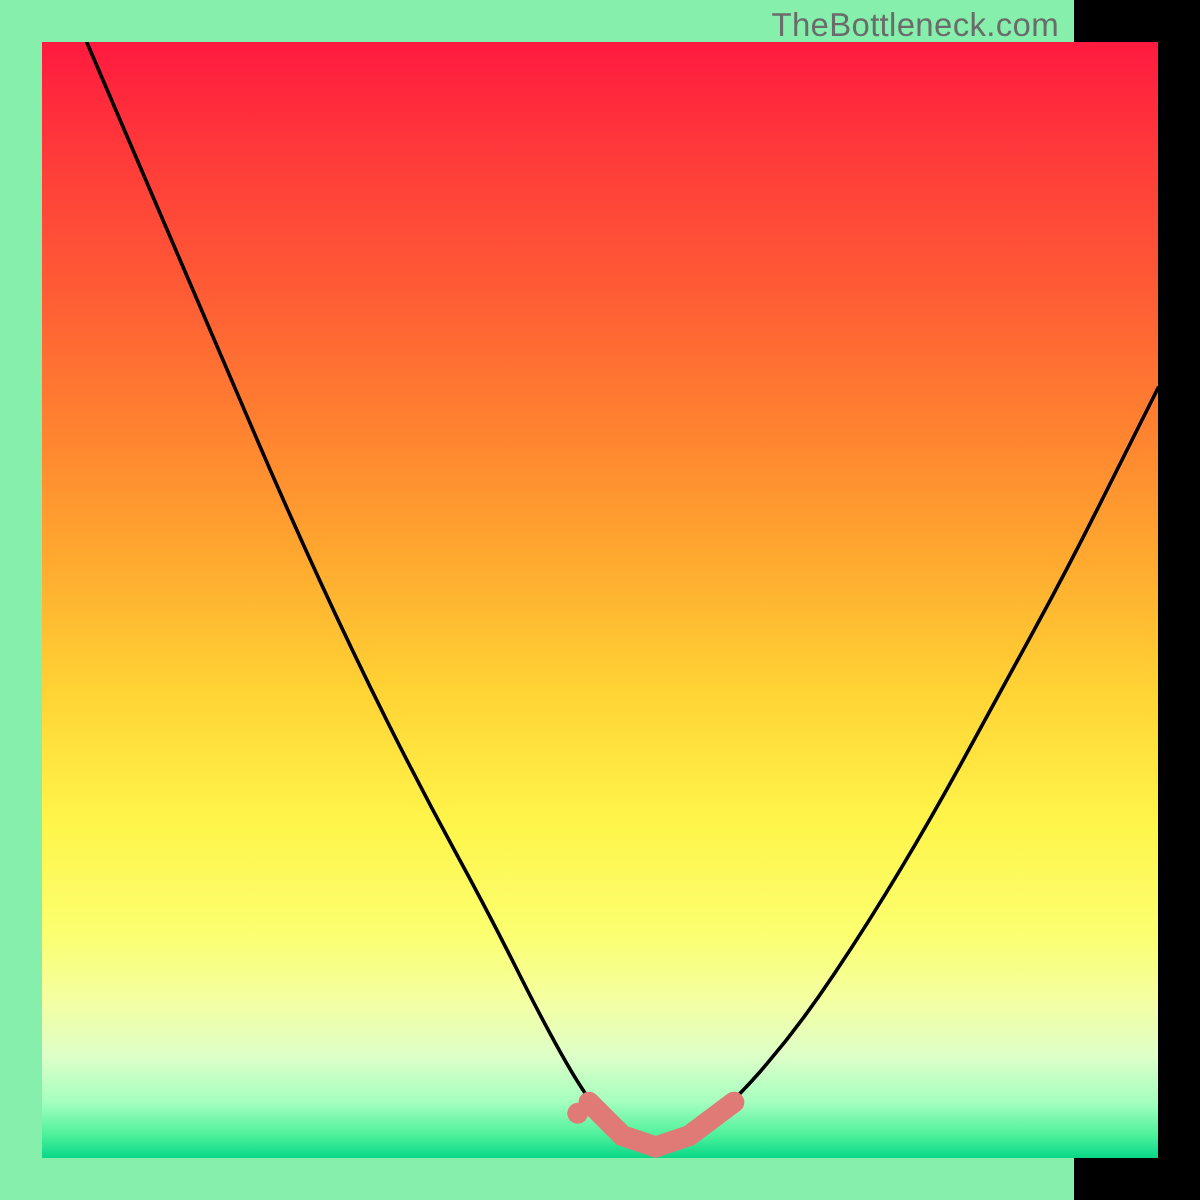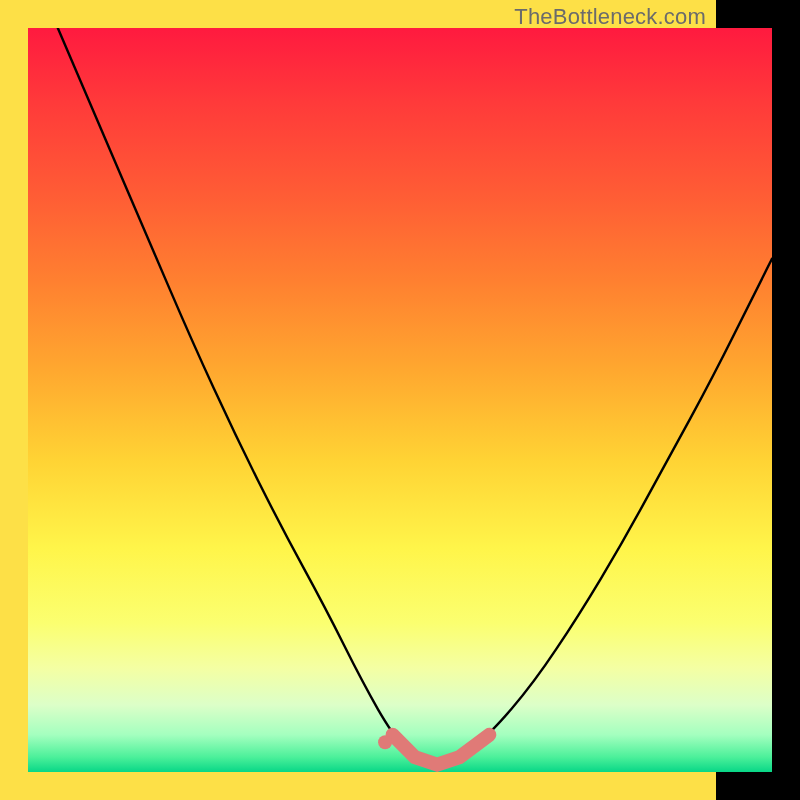--- a/index.html
+++ b/index.html
@@ -10,21 +10,21 @@
     background: #000;
     overflow: hidden;
     font-family: Arial, Helvetica, sans-serif;
   }
   .frame {
     position: absolute;
     top: 0;
     left: 0;
     width: 716px;
     height: 800px;
-    background: #fde047;
+    background: #86efac;
   }
   .plot {
     position: absolute;
     top: 28px;
     left: 28px;
     width: 744px;
     height: 744px;
     background: linear-gradient(to bottom,
       #ff1a3f 0%,
       #ff3a3a 10%,

